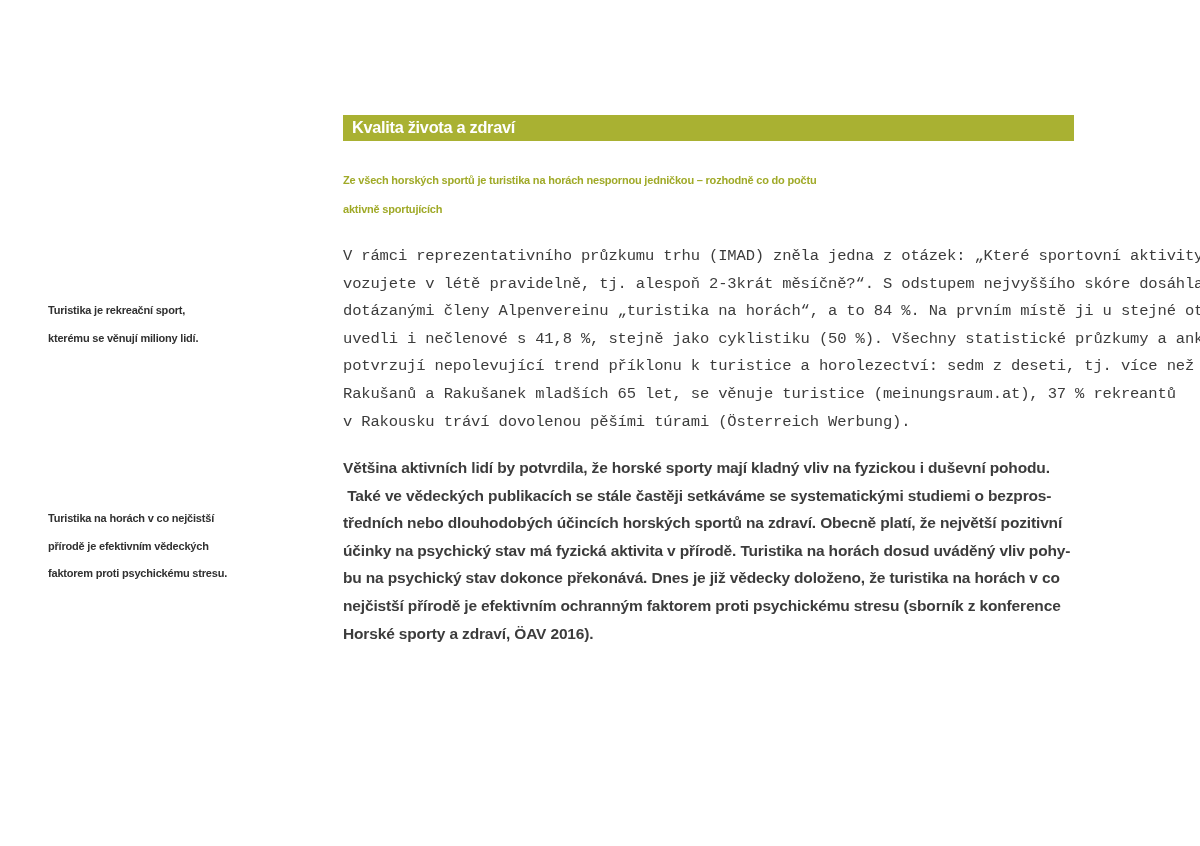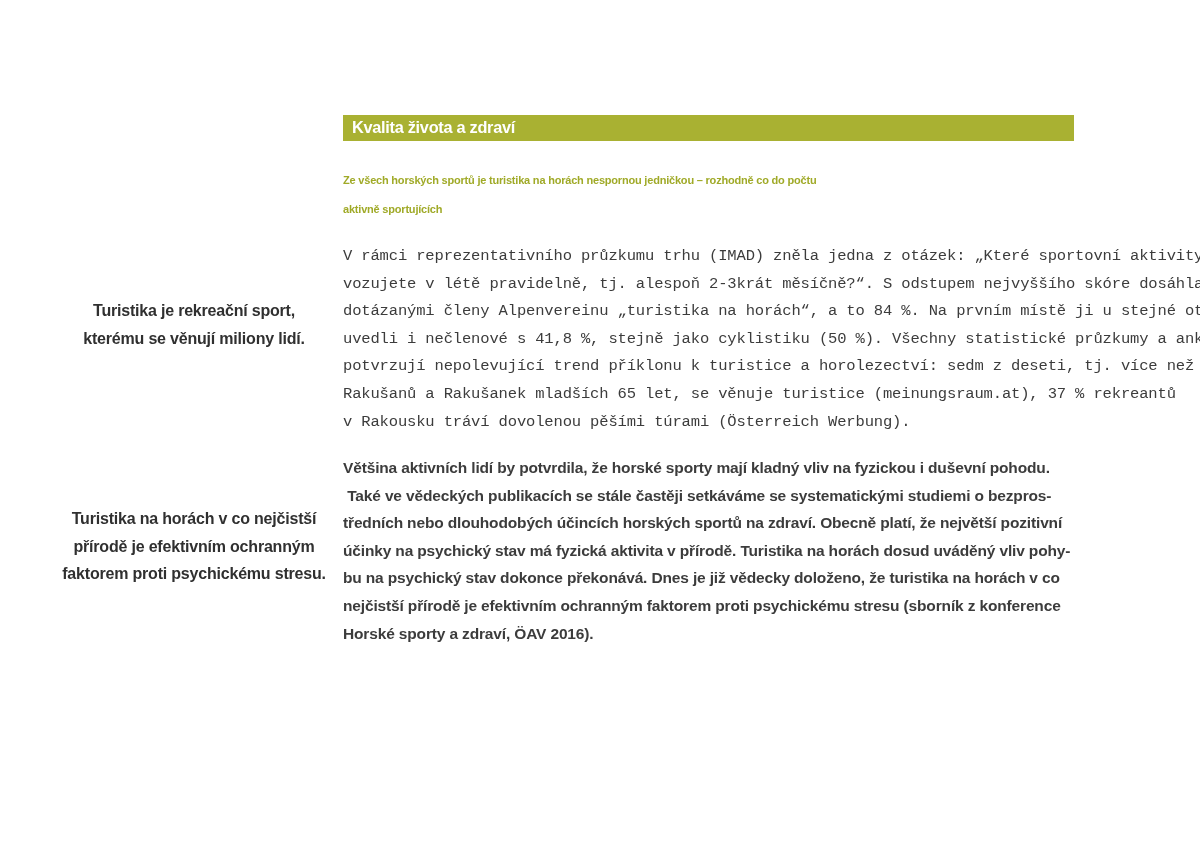--- a/index.html
+++ b/index.html
@@ -51,25 +51,25 @@
     color: var(--body-text, #3c3c3c);
     font-size: 15.5px;
     line-height: 27.6px;
     letter-spacing: -0.15px;
     white-space: pre;
   }
   .paragraph-1 { top: 243px; font-family: Liberation Mono, monospace; }
   .paragraph-2 { top: 454px; font-weight: bold; }
   .margin-note {
     position: absolute;
-    left: 54px;
+    left: 48px;
     width: 280px;
-    text-align: center;
+    text-align: left;
     color: var(--note-text, #303030);
-    font-size: 16px;
+    font-size: 11px;
     font-weight: bold;
     line-height: 27.5px;
     letter-spacing: -0.2px;
     white-space: pre;
   }
   .margin-note-1 { top: 297px; }
   .margin-note-2 { top: 505px; }
 </style>
 </head>
 <body>
@@ -88,21 +88,21 @@
 
   <div class="body-paragraph paragraph-1">V rámci reprezentativního průzkumu trhu (IMAD) zněla jedna z otázek: „Které sportovní aktivity pro-
 vozujete v létě pravidelně, tj. alespoň 2-3krát měsíčně?“. S odstupem nejvyššího skóre dosáhla mezi
 dotázanými členy Alpenvereinu „turistika na horách“, a to 84 %. Na prvním místě ji u stejné otázky
 uvedli i nečlenové s 41,8 %, stejně jako cyklistiku (50 %). Všechny statistické průzkumy a ankety
 potvrzují nepolevující trend příklonu k turistice a horolezectví: sedm z deseti, tj. více než dvě třetiny
 Rakušanů a Rakušanek mladších 65 let, se věnuje turistice (meinungsraum.at), 37 % rekreantů
 v Rakousku tráví dovolenou pěšími túrami (Österreich Werbung).</div>
 
   <div class="margin-note margin-note-2">Turistika na horách v co nejčistší
-přírodě je efektivním ochranným
+přírodě je efektivním vědeckých
 faktorem proti psychickému stresu.</div>
 
   <div class="body-paragraph paragraph-2">Většina aktivních lidí by potvrdila, že horské sporty mají kladný vliv na fyzickou i duševní pohodu.
  Také ve vědeckých publikacích se stále častěji setkáváme se systematickými studiemi o bezpros-
 tředních nebo dlouhodobých účincích horských sportů na zdraví. Obecně platí, že největší pozitivní
 účinky na psychický stav má fyzická aktivita v přírodě. Turistika na horách dosud uváděný vliv pohy-
 bu na psychický stav dokonce překonává. Dnes je již vědecky doloženo, že turistika na horách v co
 nejčistší přírodě je efektivním ochranným faktorem proti psychickému stresu (sborník z konference
 Horské sporty a zdraví, ÖAV 2016).</div>
 

